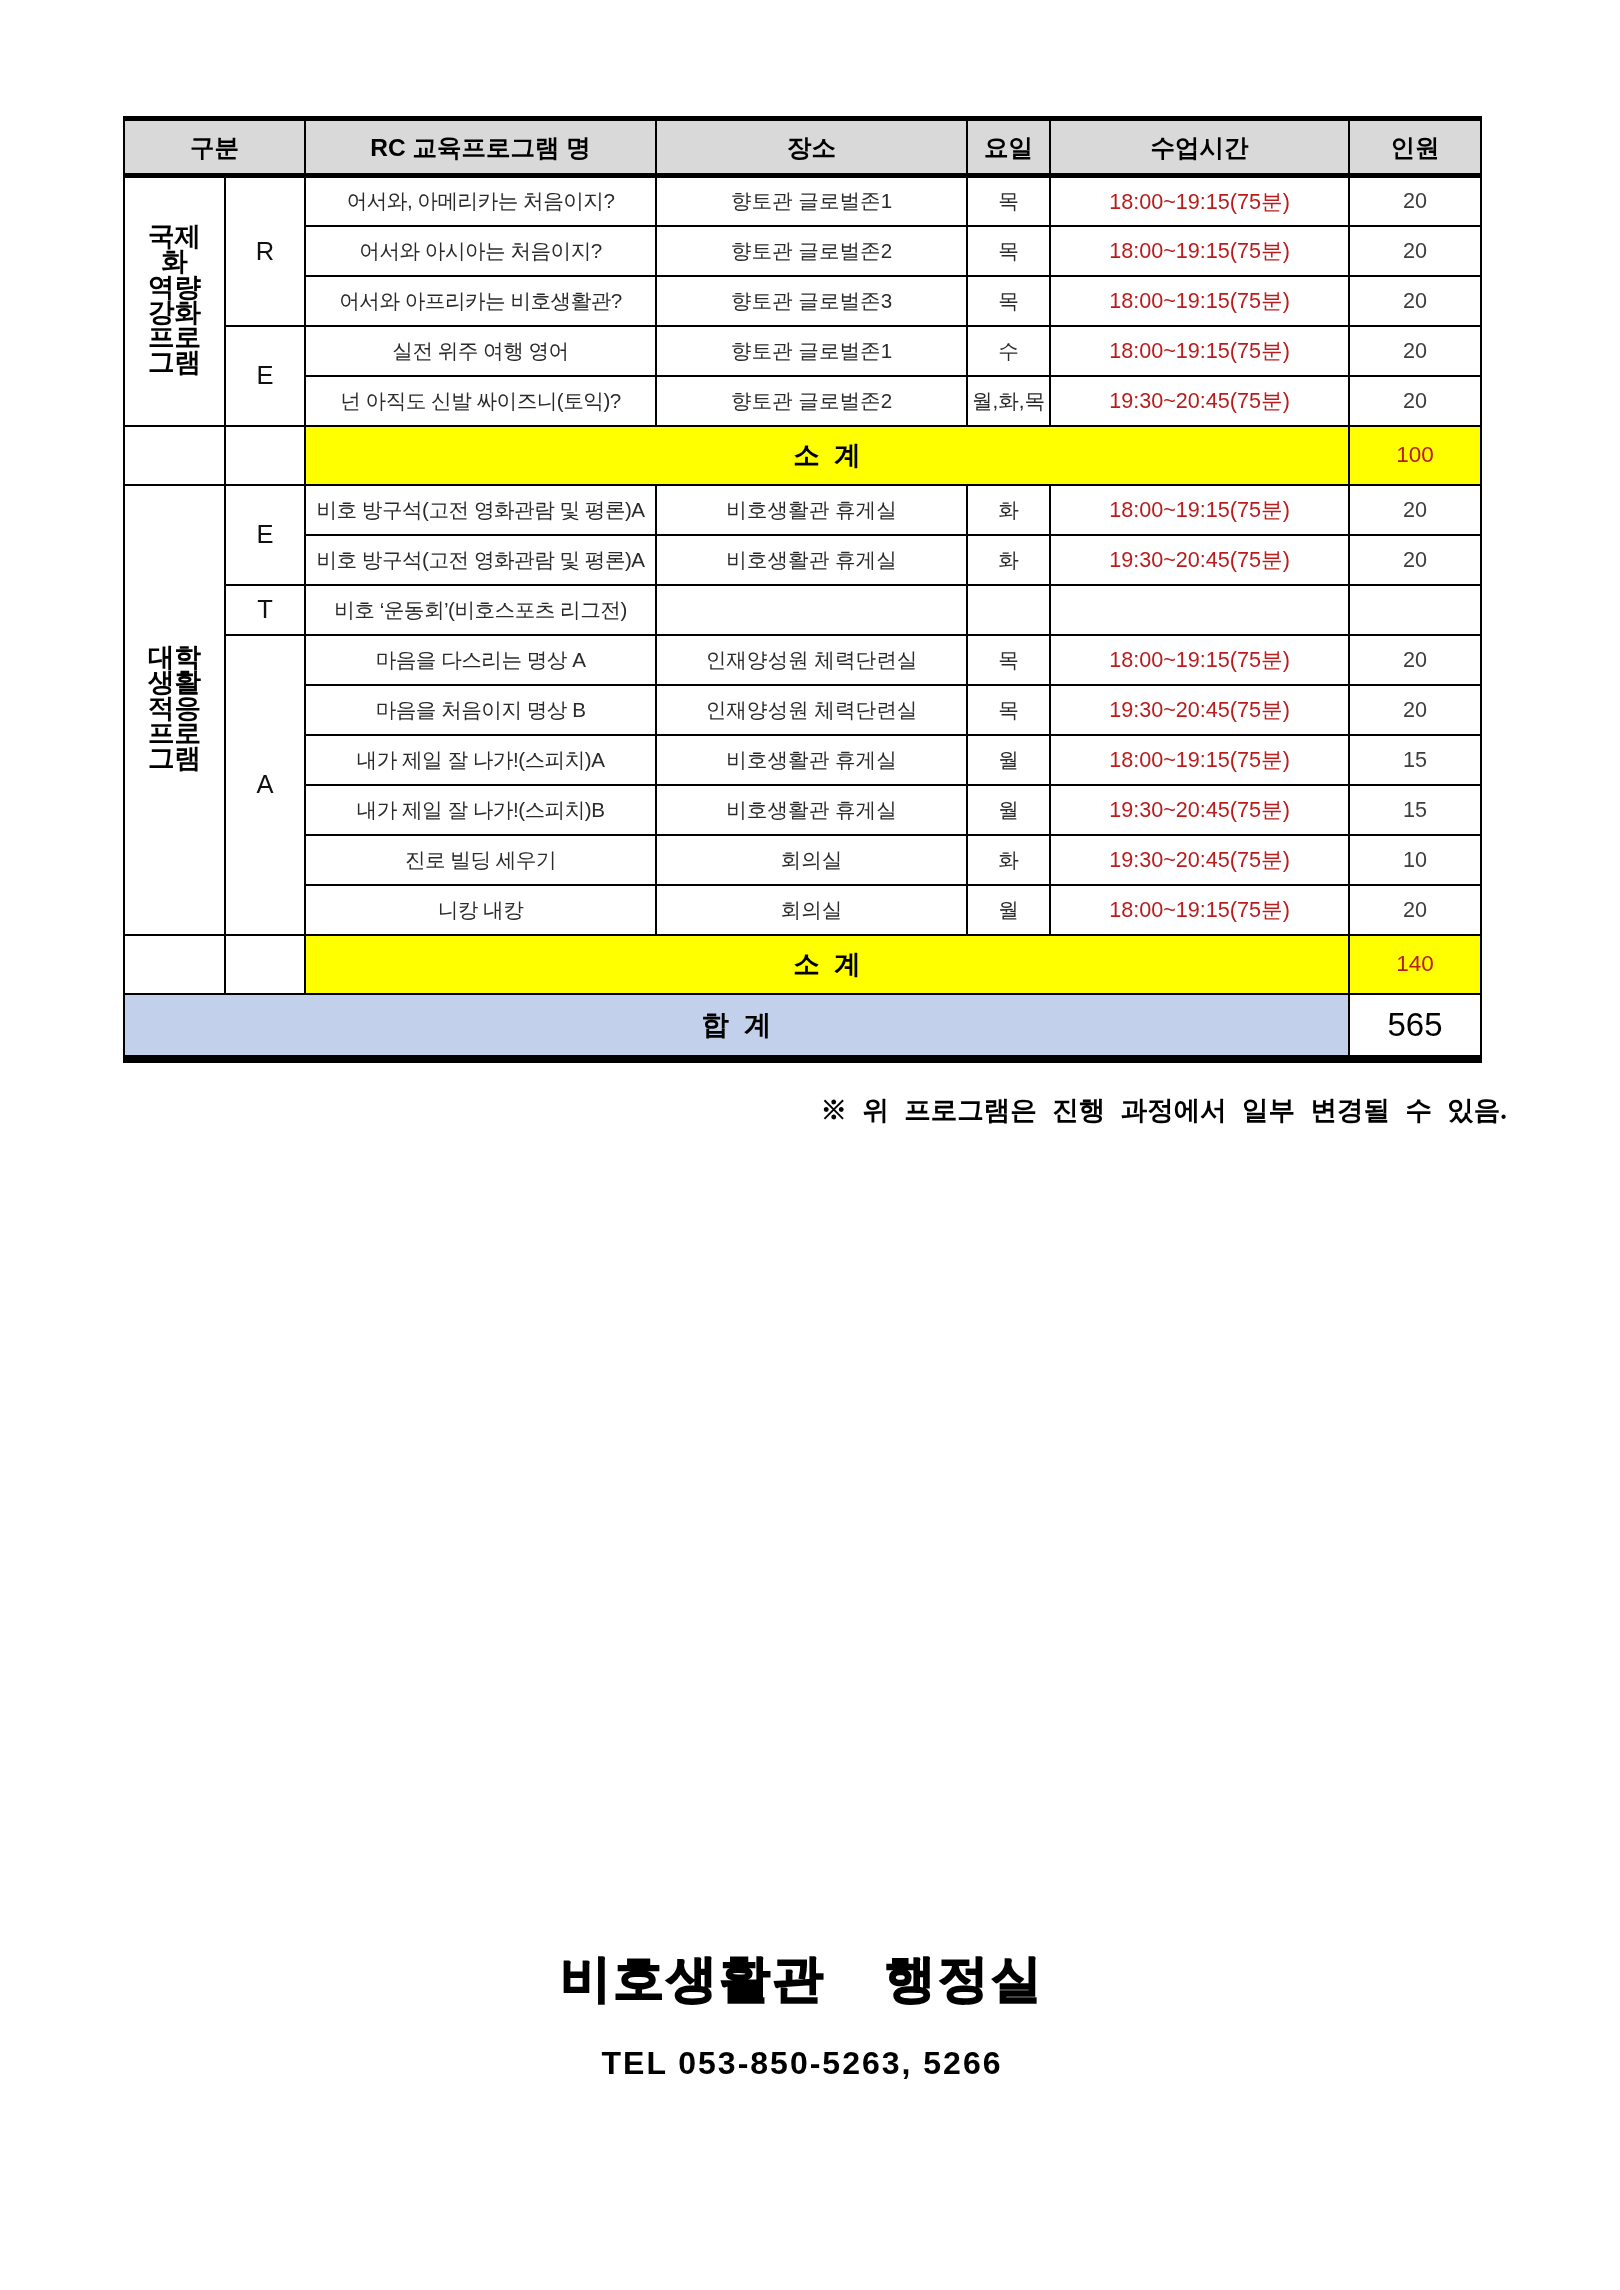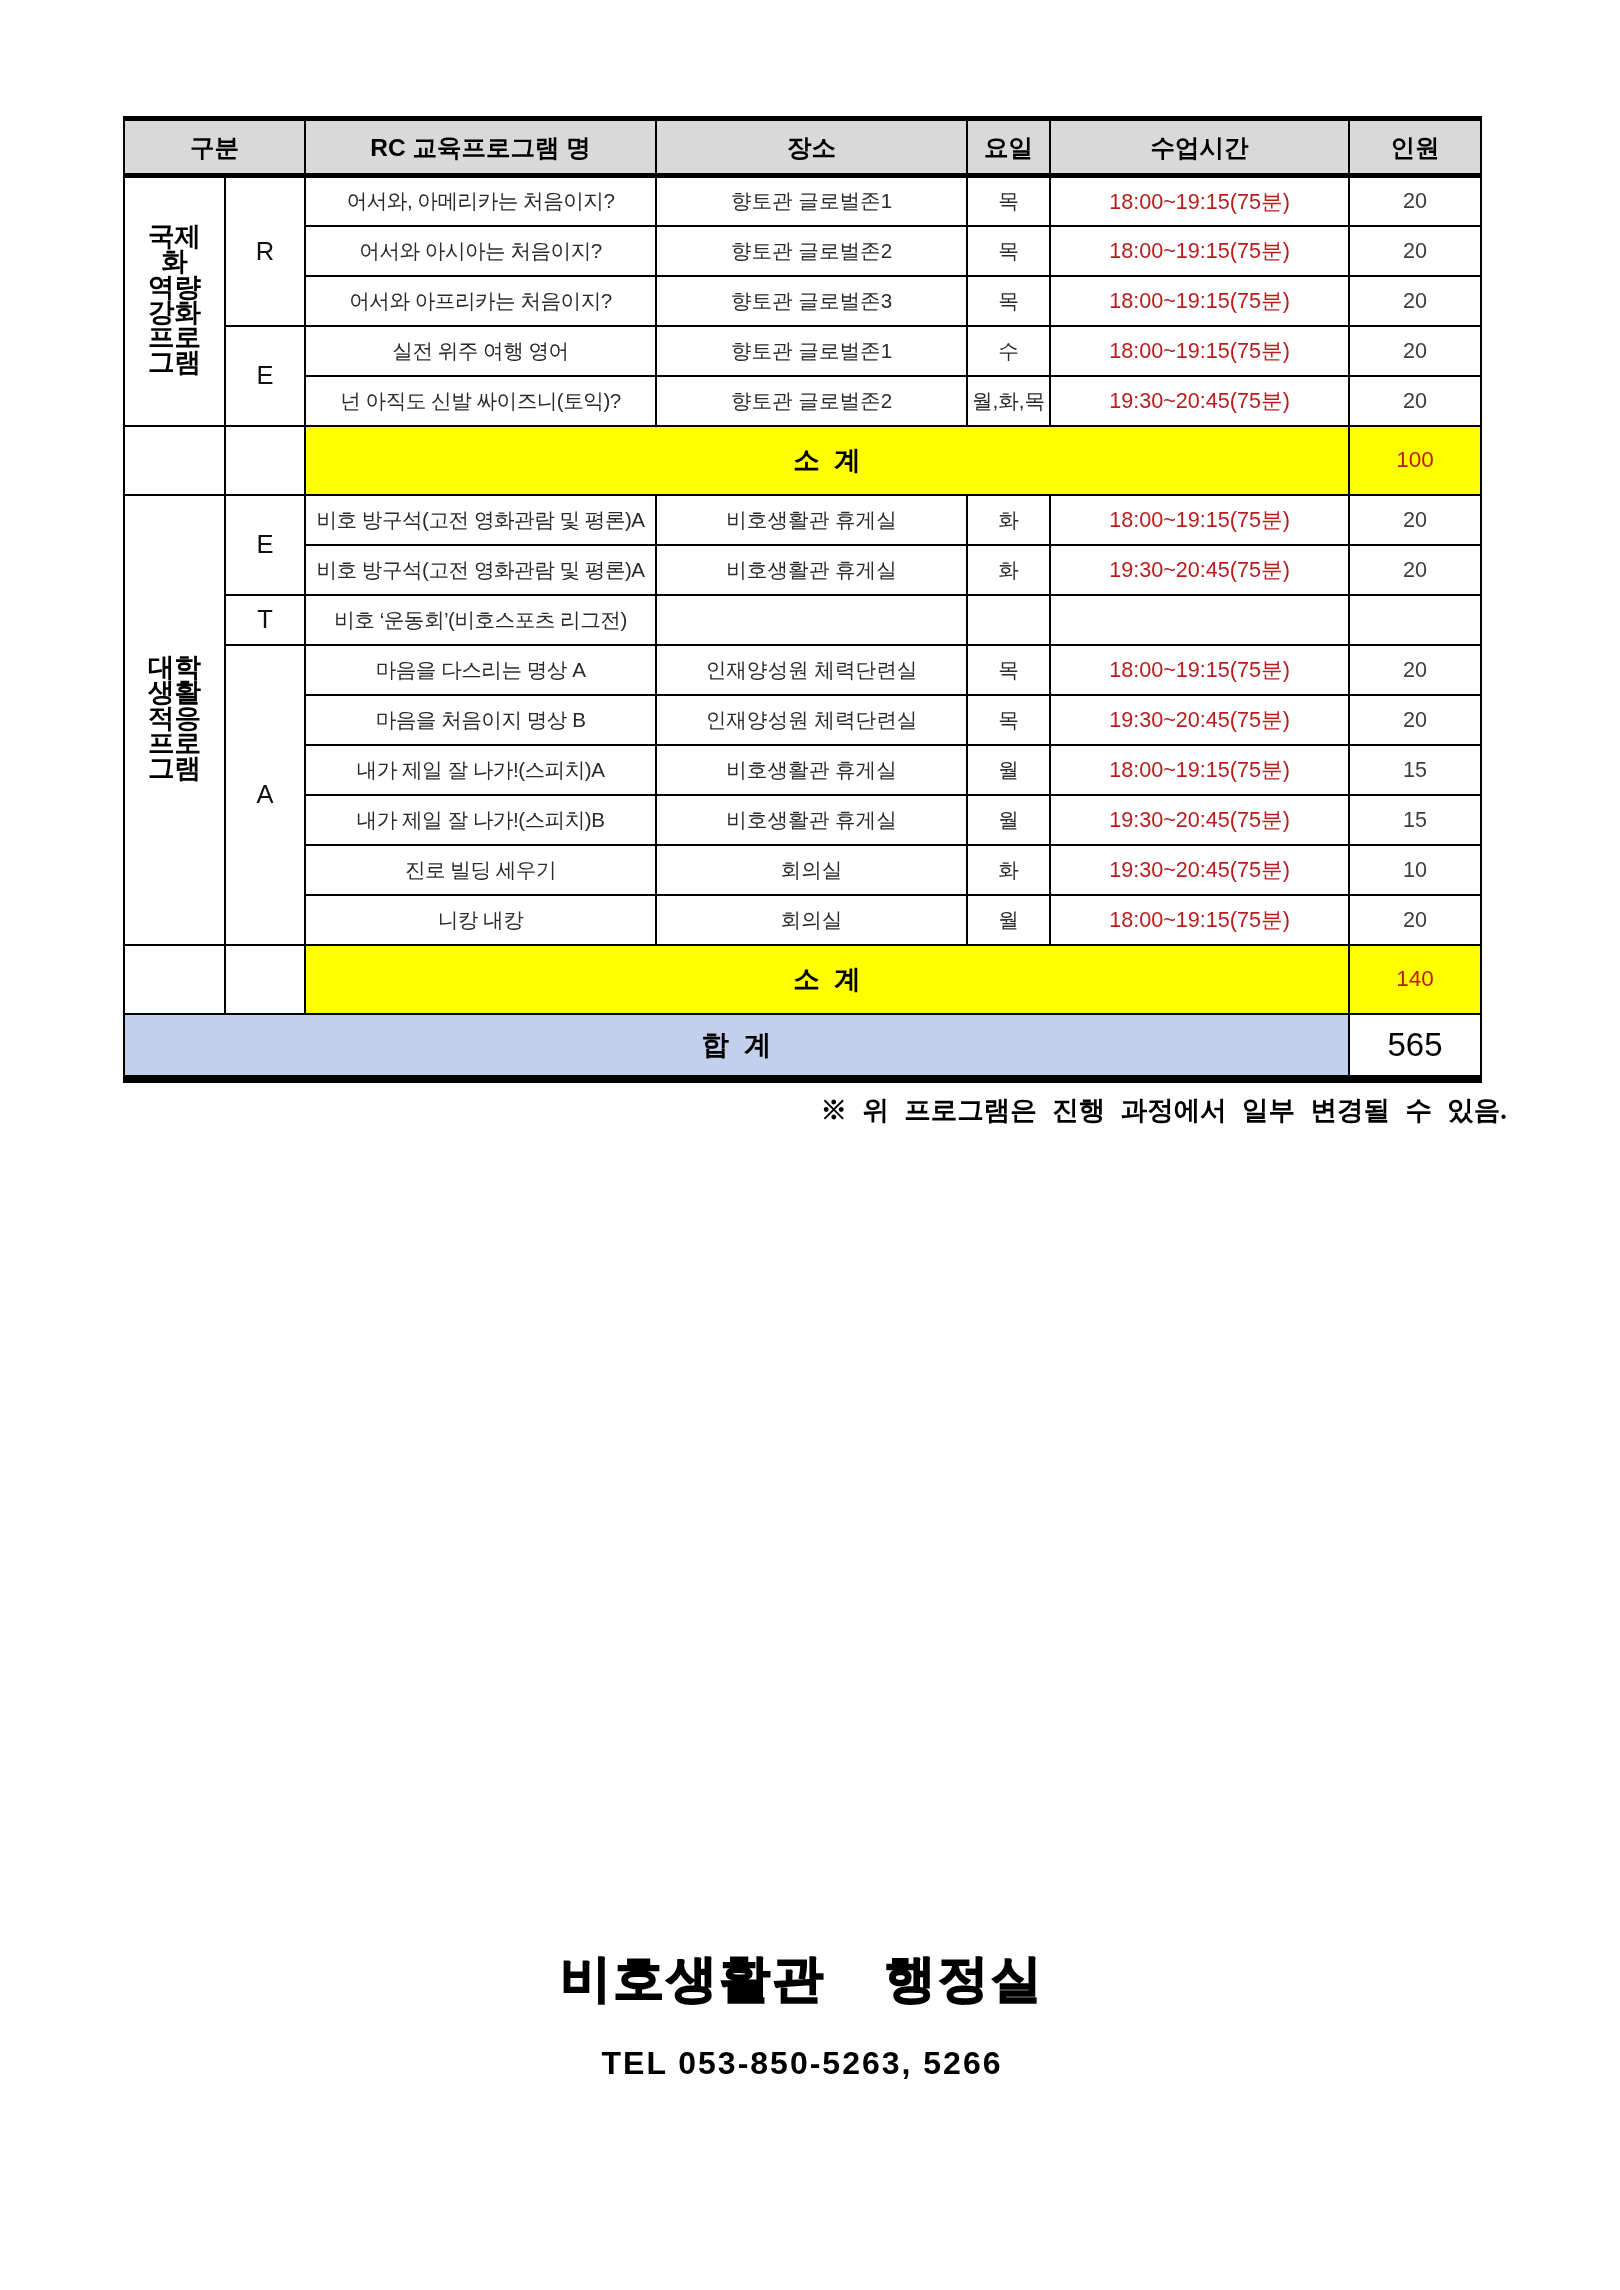--- a/index.html
+++ b/index.html
@@ -23,21 +23,21 @@
   }
   table.program td, table.program th {
     border:2px solid #000;
     text-align:center;
     vertical-align:middle;
     padding:0;
     overflow:hidden;
   }
   tr.h-row { height:57px; }
   tr.d-row { height:50px; }
-  tr.s-row { height:69px; }
+  tr.s-row { height:59px; }
   tr.t-row { height:65px; }
 
   tr.h-row th {
     background:var(--header-bg, #D9D9D9);
     font-size:24.5px;
     font-weight:bold;
     color:#000;
     border-bottom:5.9px solid #000;
   }
 
@@ -143,21 +143,21 @@
     <td class="c-count">20</td>
   </tr>
   <tr class="d-row">
     <td class="c-prog">어서와 아시아는 처음이지?</td>
     <td class="c-place">향토관 글로벌존2</td>
     <td class="c-day">목</td>
     <td class="c-time">18:00~19:15(75분)</td>
     <td class="c-count">20</td>
   </tr>
   <tr class="d-row">
-    <td class="c-prog">어서와 아프리카는 처음이지?</td>
+    <td class="c-prog">어서와 아프리카는 비호생활관?</td>
     <td class="c-place">향토관 글로벌존3</td>
     <td class="c-day">목</td>
     <td class="c-time">18:00~19:15(75분)</td>
     <td class="c-count">20</td>
   </tr>
 
   <tr class="d-row">
     <td class="letter-cell" rowspan="2">E</td>
     <td class="c-prog">실전 위주 여행 영어</td>
     <td class="c-place">향토관 글로벌존1</td>

